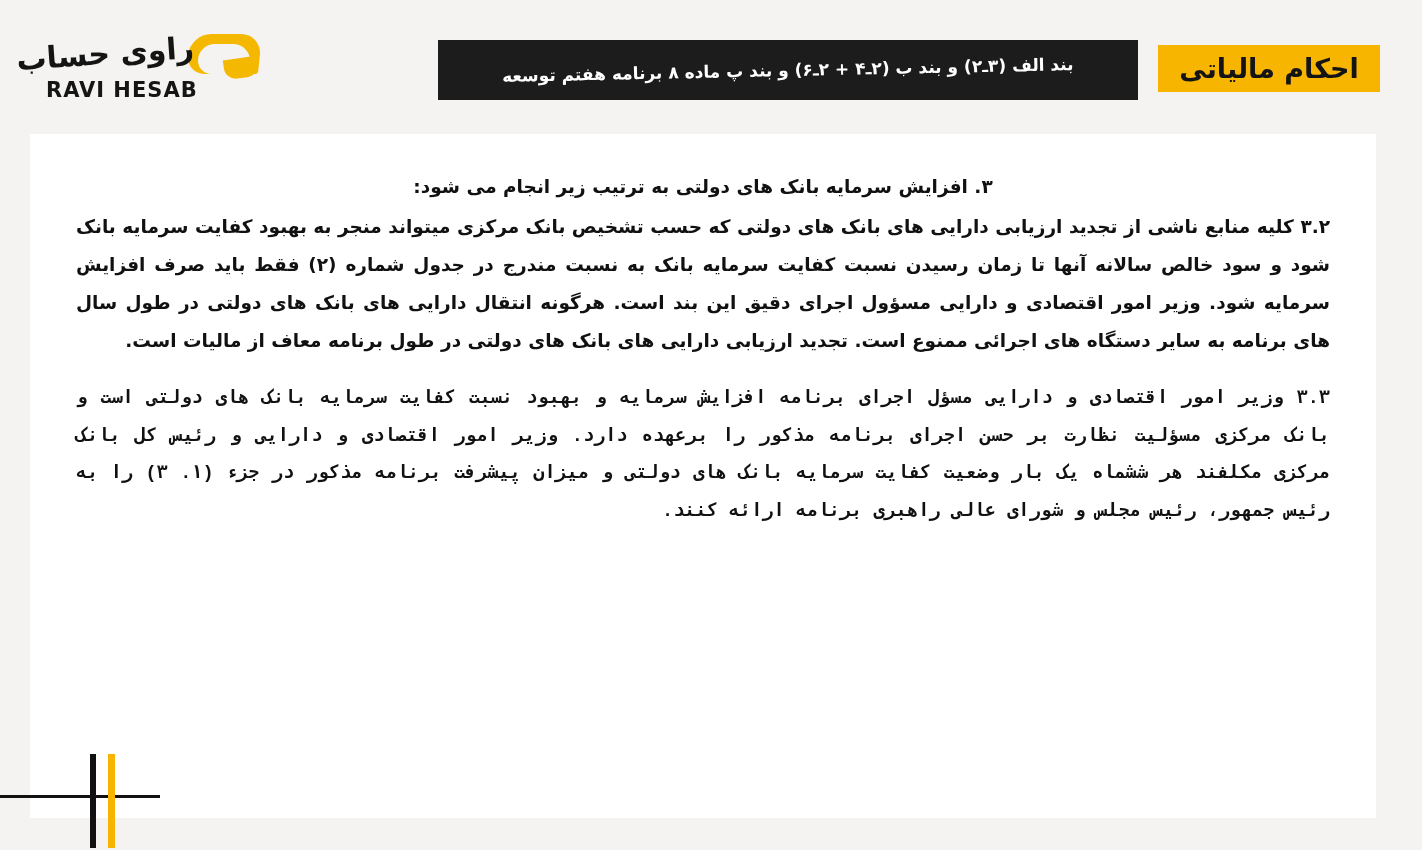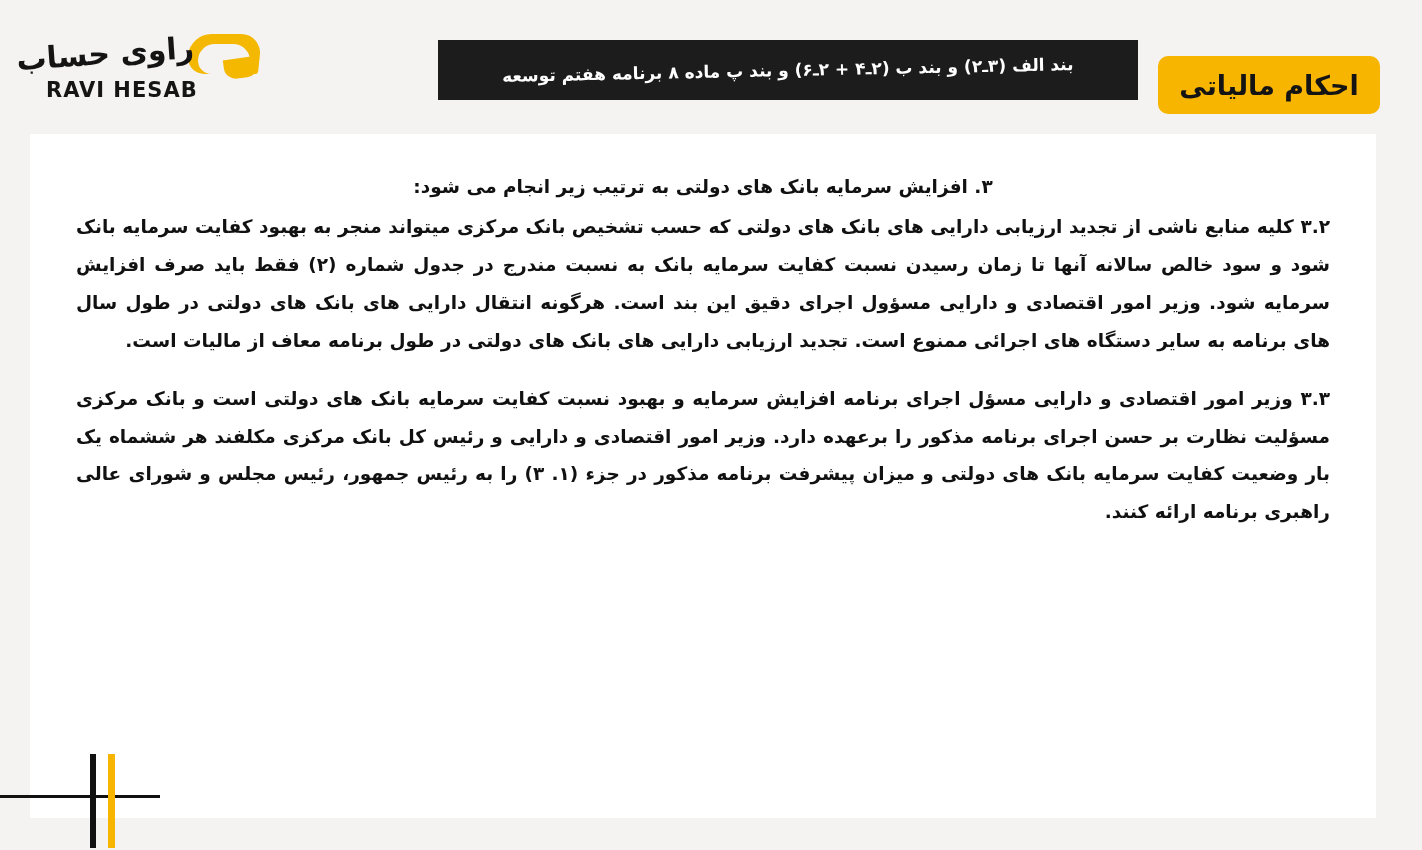--- a/index.html
+++ b/index.html
@@ -121,26 +121,26 @@
     line-height: 1.2;
     text-align: center;
     white-space: nowrap;
     transform: rotate(-1.2deg);
     letter-spacing: 0px;
   }
 
   
   .title-chip {
     position: absolute;
-    top: 56px;
+    top: 45px;
     right: 42px;
     width: 222px;
-    height: 58px;
+    height: 47px;
     background: #f7b500;
-    border-radius: 10px;
+    border-radius: 0;
     display: flex;
     align-items: center;
     justify-content: center;
   }
   .title-chip-text {
     color: #141414;
     font-size: 27px;
     font-weight: 700;
     white-space: nowrap;
   }
@@ -162,21 +162,21 @@
     font-size: 18.5px;
     font-weight: 700;
     line-height: 2.05;
     text-align: justify;
     text-align-last: center;
     margin: 0 0 2px 0;
     direction: rtl;
   }
   .para.lead { text-align: center; }
   .para.block { text-align: justify; text-align-last: right; }
-  .para.spaced { margin-top: 20px; }
+  .para.spaced { margin-top: 20px; font-family: Liberation Mono, monospace; }
 
   
   .footer-deco {
     position: absolute;
     bottom: 16px;
     left: 0;
     width: 240px;
     height: 110px;
   }
   .deco-line {

